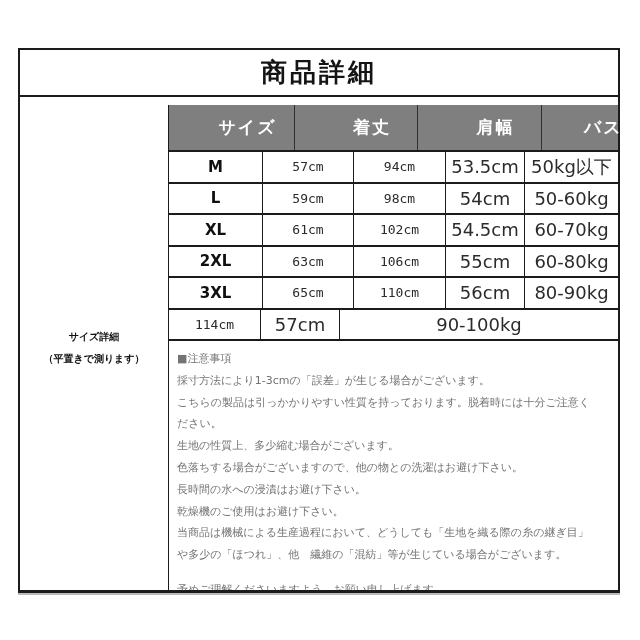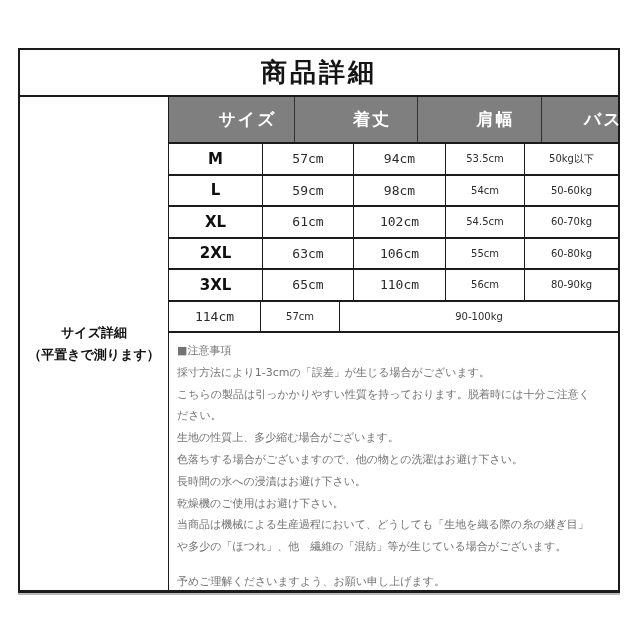--- a/index.html
+++ b/index.html
@@ -6,39 +6,39 @@
   body{
     width:640px;height:640px;position:relative;overflow:hidden;
     font-family:"DejaVu Sans","Liberation Sans",sans-serif;
     -webkit-font-smoothing:antialiased;
   }
   .spec-table{
     position:absolute;left:18px;top:48px;width:602px;height:545px;
     box-sizing:border-box;background:#ffffff;
     border:2px solid #1b1b1b;border-bottom-width:3px;
     box-shadow:0 2px 0 rgba(130,130,130,.55);
-    display:flex;flex-direction:column;
+    display:flex;flex-direction:column;gap:8px;
   }
   .title-row{
     flex:0 0 45px;border-bottom:2px solid #1b1b1b;
     display:flex;align-items:center;justify-content:center;
   }
   .title-row .title{
     font-family:"DejaVu Serif","Liberation Serif",serif;
     font-size:26px;font-weight:600;color:#141414;letter-spacing:3px;
   }
   .body-row{flex:1;display:flex;min-height:0;}
   .side-cell{
     flex:0 0 148px;border-right:1px solid #1b1b1b;
     display:flex;flex-direction:column;align-items:center;justify-content:center;
     text-align:center;
   }
   .side-cell .side-line{
     font-family:"DejaVu Serif","Liberation Serif",serif;
-    font-size:13px;font-weight:bold;color:#111;line-height:22px;white-space:nowrap;
+    font-size:10px;font-weight:bold;color:#111;line-height:22px;white-space:nowrap;
   }
   .main-col{flex:1;display:flex;flex-direction:column;min-width:0;}
   .header-row{
     flex:0 0 45px;display:flex;background:#7f7f7f;border-bottom:2px solid #1b1b1b;
   }
   .h-cell{
     box-sizing:border-box;display:flex;align-items:center;justify-content:center;
     border-right:1px solid #303030;
     font-family:"DejaVu Serif","Liberation Serif",serif;
     font-size:17px;font-weight:bold;color:#ffffff;letter-spacing:2px;white-space:nowrap;margin-left:32px;
@@ -48,21 +48,21 @@
     flex:0 0 31.5px;display:flex;box-sizing:border-box;border-bottom:2px solid #1b1b1b;
   }
   .d-cell{
     box-sizing:border-box;display:flex;align-items:center;justify-content:center;
     border-right:1px solid #1b1b1b;white-space:nowrap;
   }
   .d-cell:last-child{border-right:none;}
   .w0{flex:0 0 94px;} .w1{flex:0 0 91px;} .w2{flex:0 0 92px;} .w3{flex:0 0 79px;} .w4{flex:1;}
   .c-size{font-weight:bold;font-size:15px;color:#101010;}
   .c-mono{font-family:"DejaVu Sans Mono","Liberation Mono",monospace;font-size:13px;color:#2b2b2b;}
-  .c-sans{font-size:10px;color:#2b2b2b;}
+  .c-sans{font-size:18px;color:#2b2b2b;}
   .notes{
     flex:1;box-sizing:border-box;padding:7px 10px 8px 8px;overflow:hidden;
     font-size:11px;color:#737373;line-height:21.8px;
   }
   .note-line{white-space:nowrap;}
   .note-line:last-child{margin-top:13px;}
 </style>
 </head>
 <body>
 

